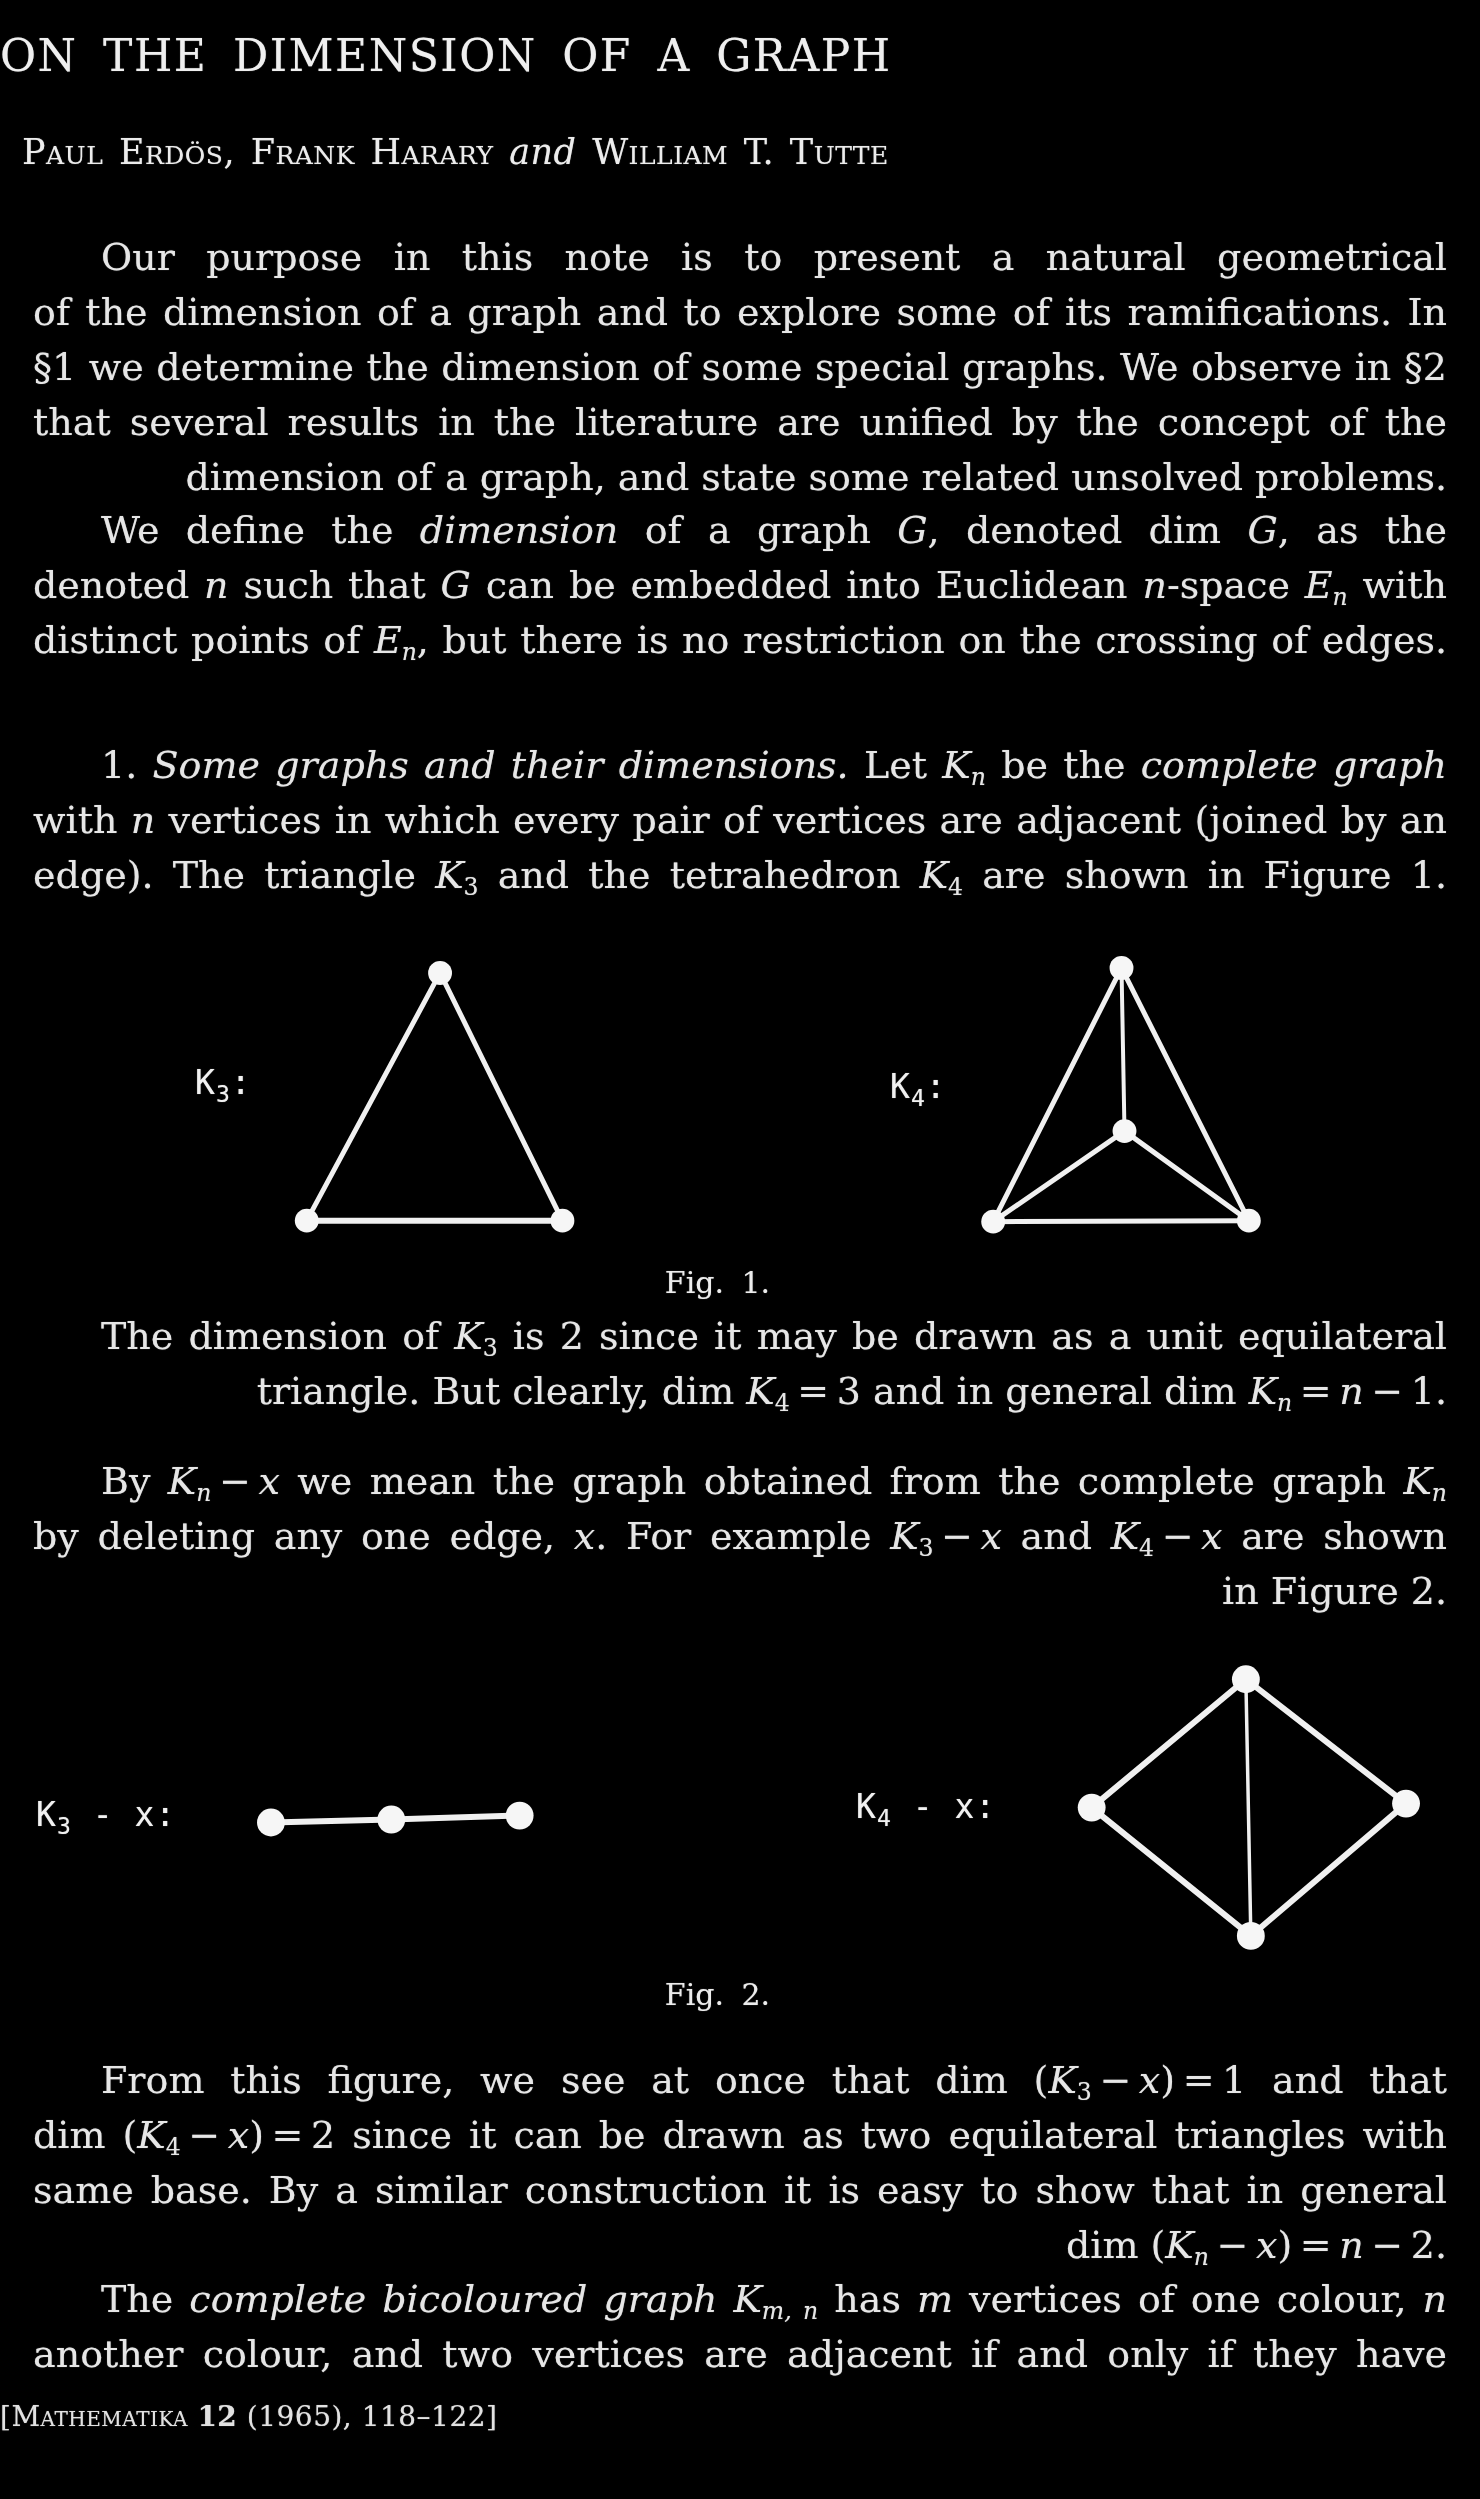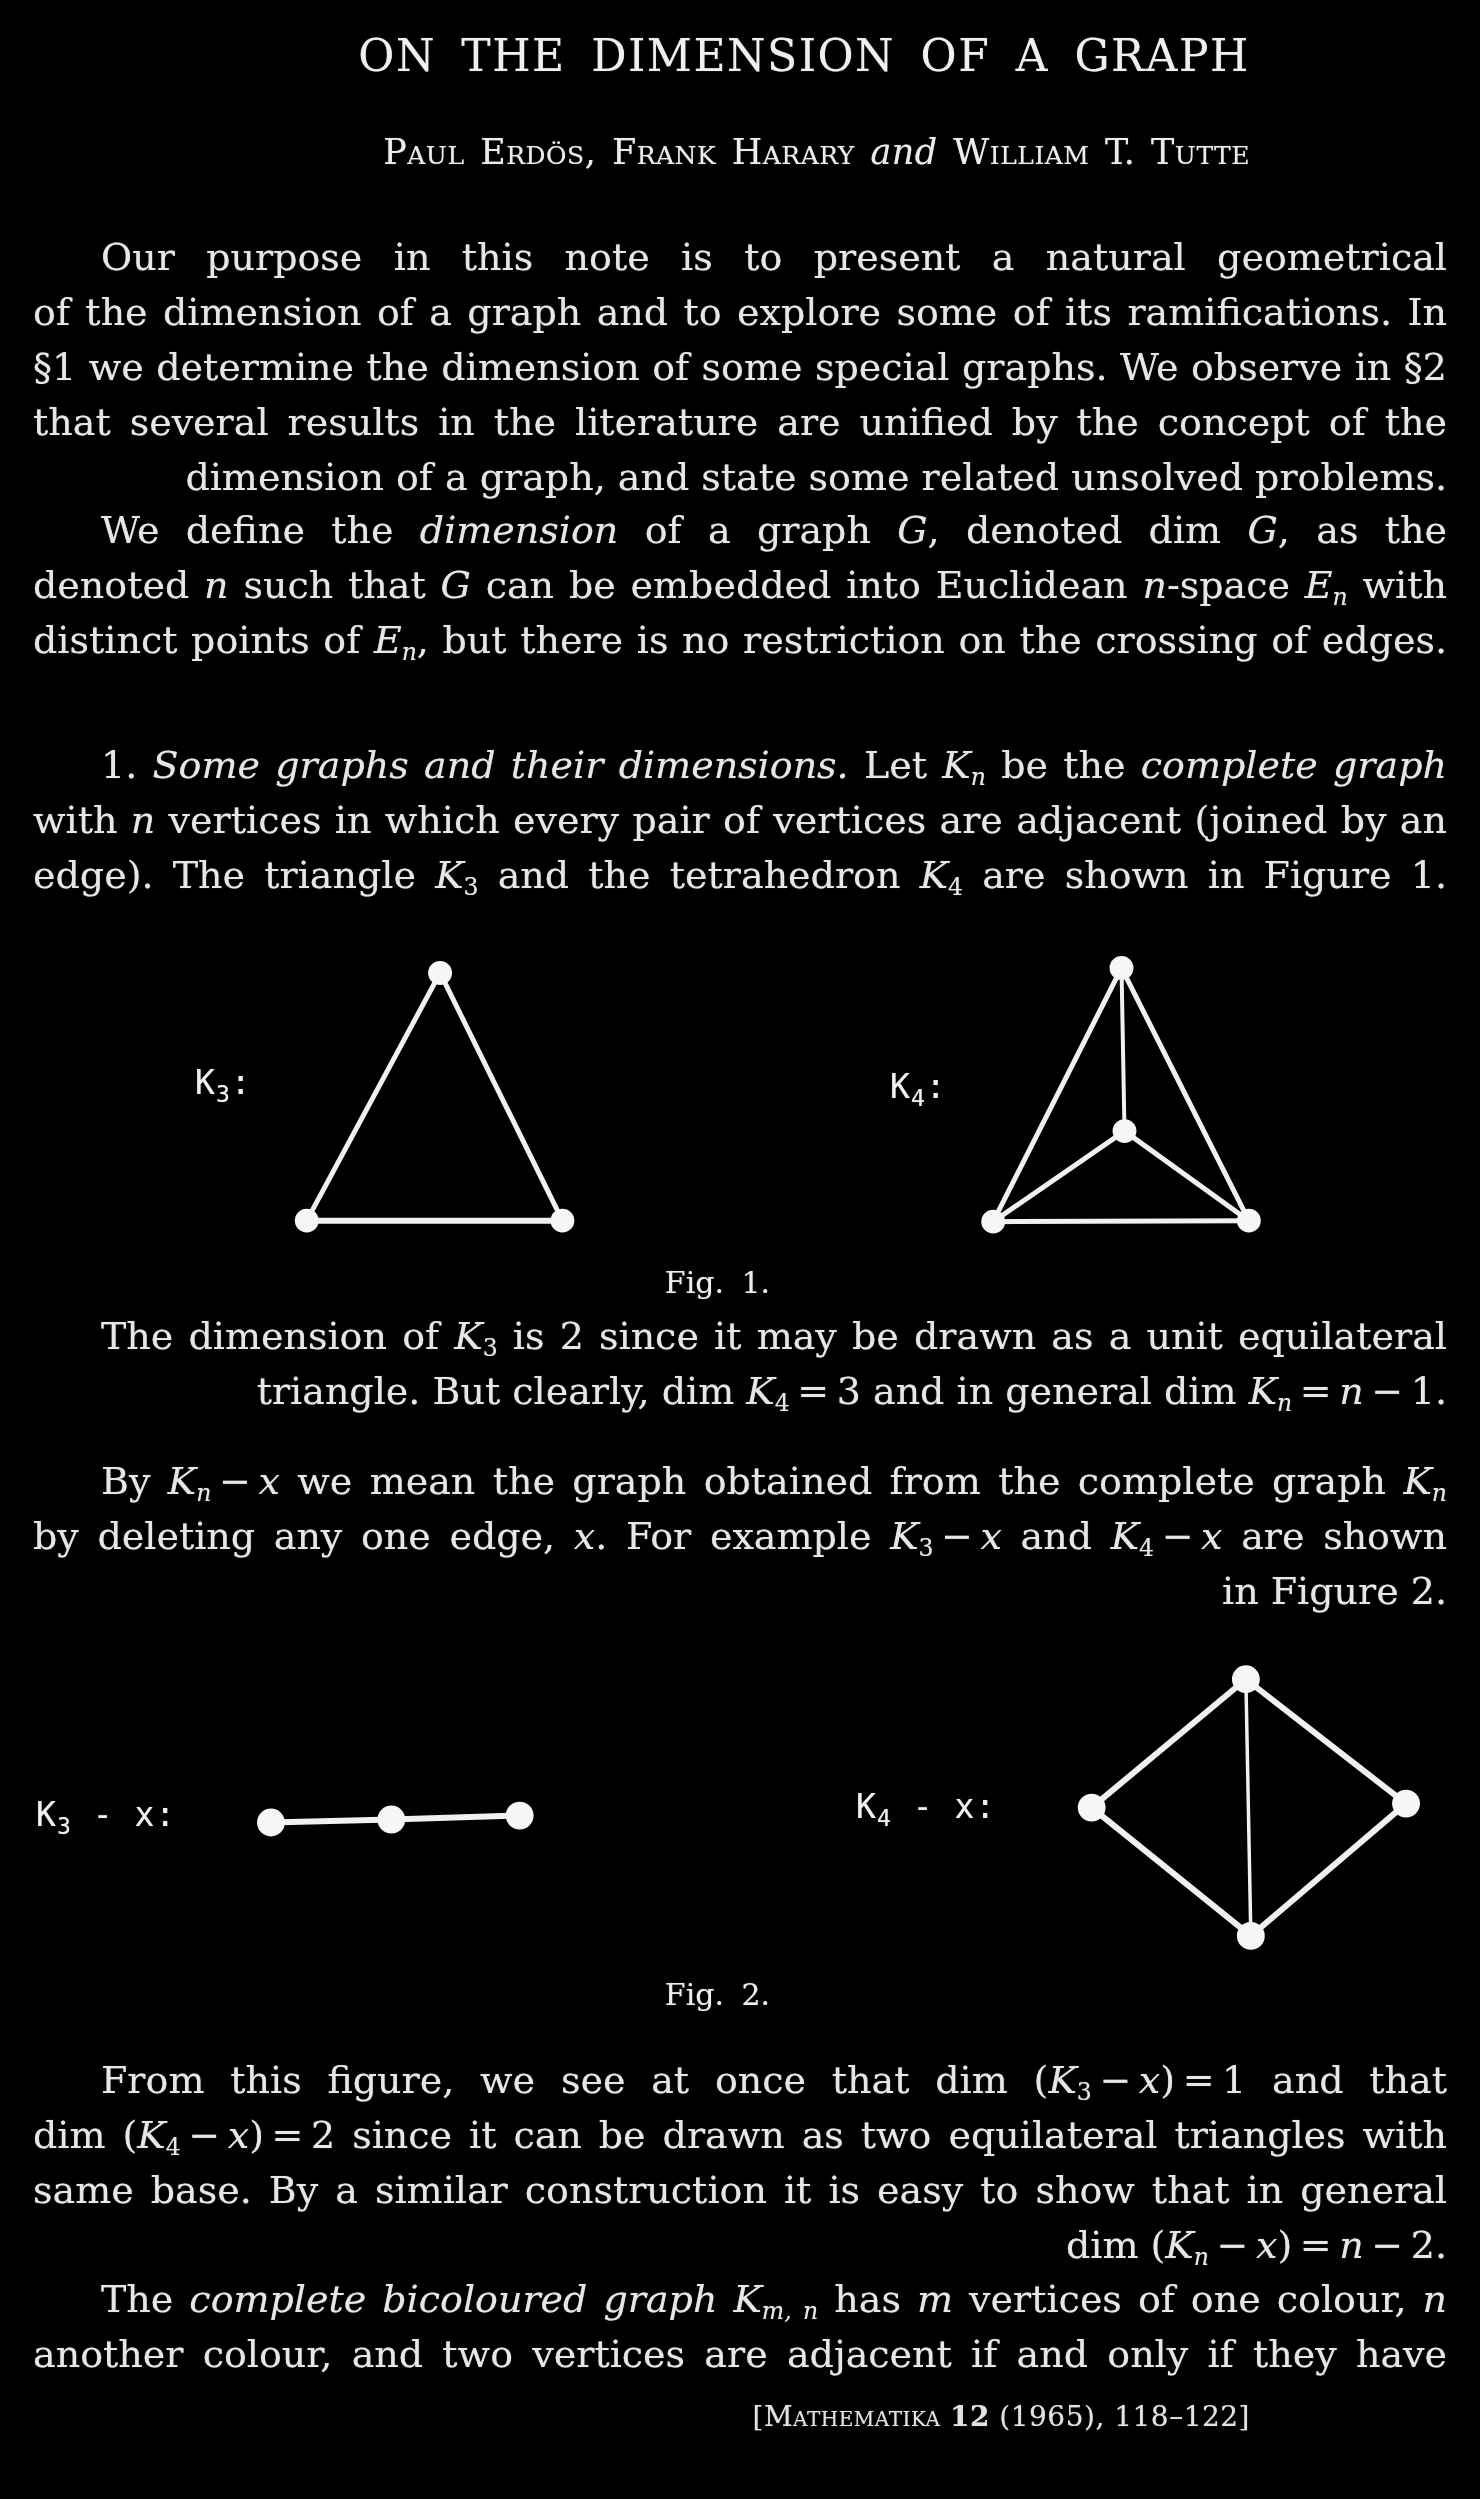--- a/index.html
+++ b/index.html
@@ -6,23 +6,23 @@
   body{
     width:1481px;height:2499px;
     background:#000;
     position:relative;
     font-family:"DejaVu Serif","Liberation Serif",serif;
     color:#e6e6e6;
     text-shadow:0 0 1px rgba(235,235,235,.55);
     overflow:hidden;
   }
   .abs{position:absolute;}
-  .center{left:0;width:1250px;text-align:right;}
+  .center{left:0;width:1250px;text-align:left;}
   .title{top:32px;font-size:44px;line-height:1.1;letter-spacing:1.5px;word-spacing:10px;color:#efefef;}
-  .authors{top:133px;font-size:35px;line-height:1.1;letter-spacing:0.5px;word-spacing:4px;color:#ececec;}
+  .authors{top:133px;font-size:35px;line-height:1.1;letter-spacing:0.5px;word-spacing:4px;color:#ececec;padding-left:22px;}
   .sc{font-variant:small-caps;}
   .it{font-style:italic;}
   .bold{font-weight:bold;}
   .para{position:absolute;left:33px;width:1414px;font-size:38px;}
   .line{line-height:55px;height:55px;overflow:hidden;white-space:normal;text-align:right;}
   .line.j{text-align:justify;text-align-last:justify;}
   .line.j::after{content:"";display:inline-block;width:100%;}
   .line.ind{text-indent:68px;}
   sub{font-size:.62em;line-height:0;vertical-align:-0.28em;}
   sub.it{font-style:italic;}

